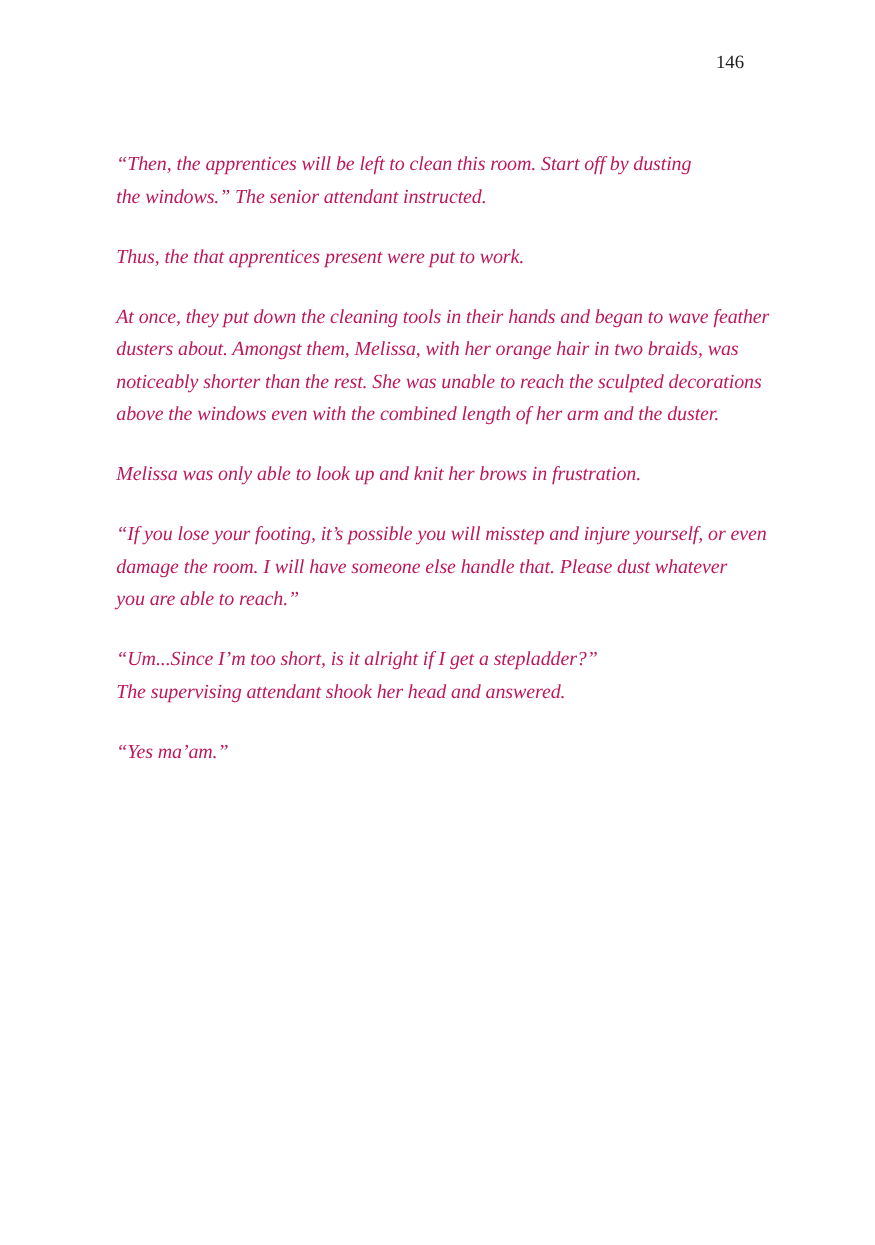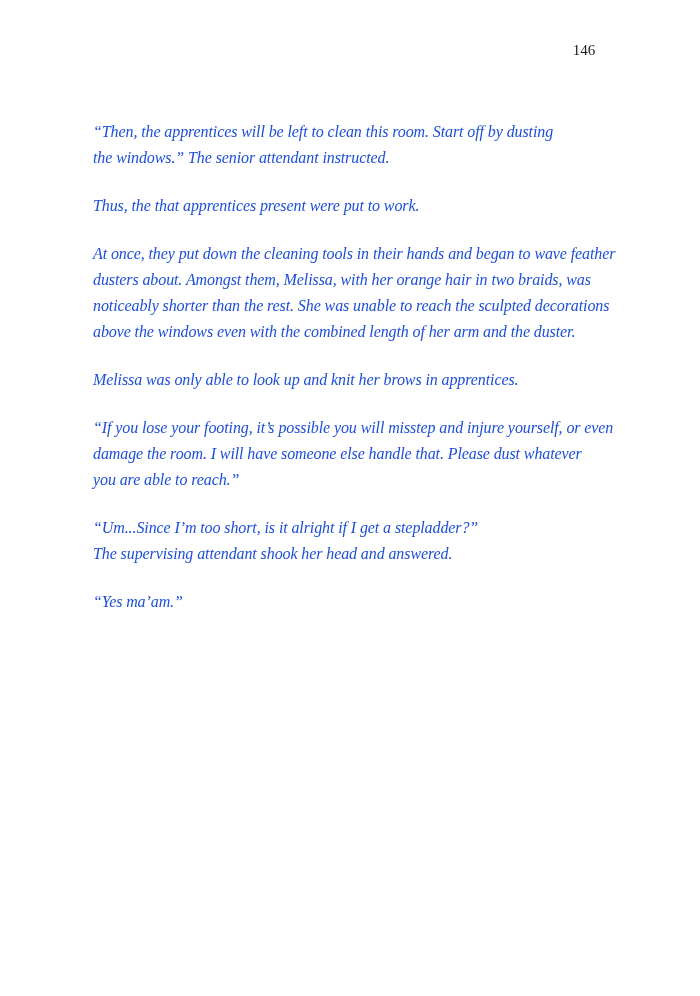--- a/index.html
+++ b/index.html
@@ -28,34 +28,34 @@
   .page-body {
     position: absolute;
     left: 93px;
     top: 119px;
     width: 560px;
     font-family: "Liberation Serif", serif;
     font-style: italic;
     font-size: 16px;
     line-height: 26px;
     letter-spacing: -0.1px;
-    color: #1d4ed8;
+    color: #be185d;
   }
   .page-body p {
     margin: 0 0 22px 0;
     padding: 0;
   }
 </style>
 </head>
 <body>
 
 <div class="page">
   <div class="page-number">146</div>
   <main class="page-body">
       <p>“Then, the apprentices will be left to clean this room. Start off by dusting<br>the windows.” The senior attendant instructed.</p>
       <p>Thus, the that apprentices present were put to work.</p>
       <p>At once, they put down the cleaning tools in their hands and began to wave feather<br>dusters about. Amongst them, Melissa, with her orange hair in two braids, was<br>noticeably shorter than the rest. She was unable to reach the sculpted decorations<br>above the windows even with the combined length of her arm and the duster.</p>
-      <p>Melissa was only able to look up and knit her brows in apprentices.</p>
+      <p>Melissa was only able to look up and knit her brows in frustration.</p>
       <p>“If you lose your footing, it’s possible you will misstep and injure yourself, or even<br>damage the room. I will have someone else handle that. Please dust whatever<br>you are able to reach.”</p>
       <p>“Um...Since I’m too short, is it alright if I get a stepladder?”<br>The supervising attendant shook her head and answered.</p>
       <p>“Yes ma’am.”</p>
     </main>
 </div>
 
 </body></html>

